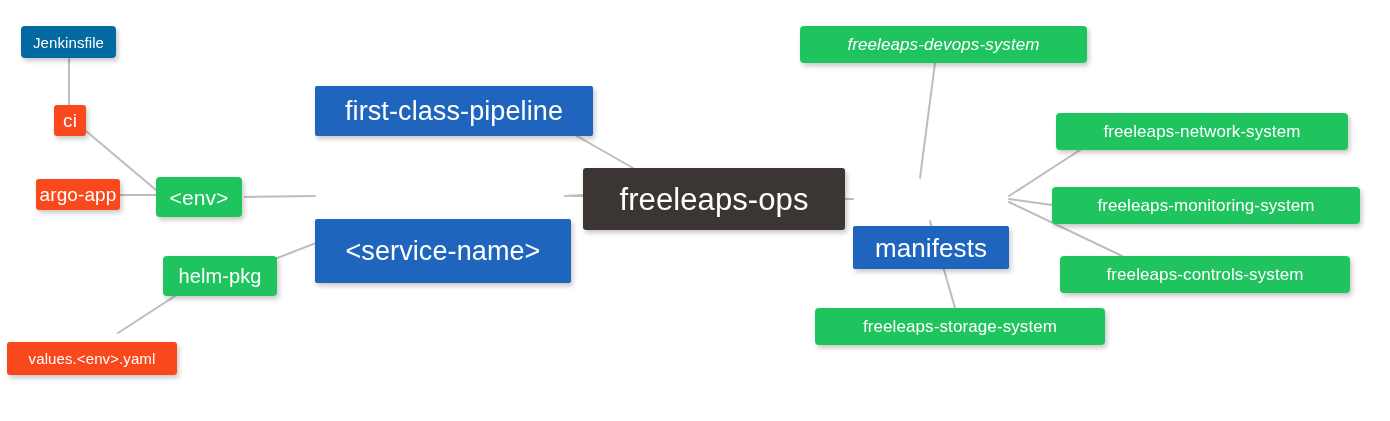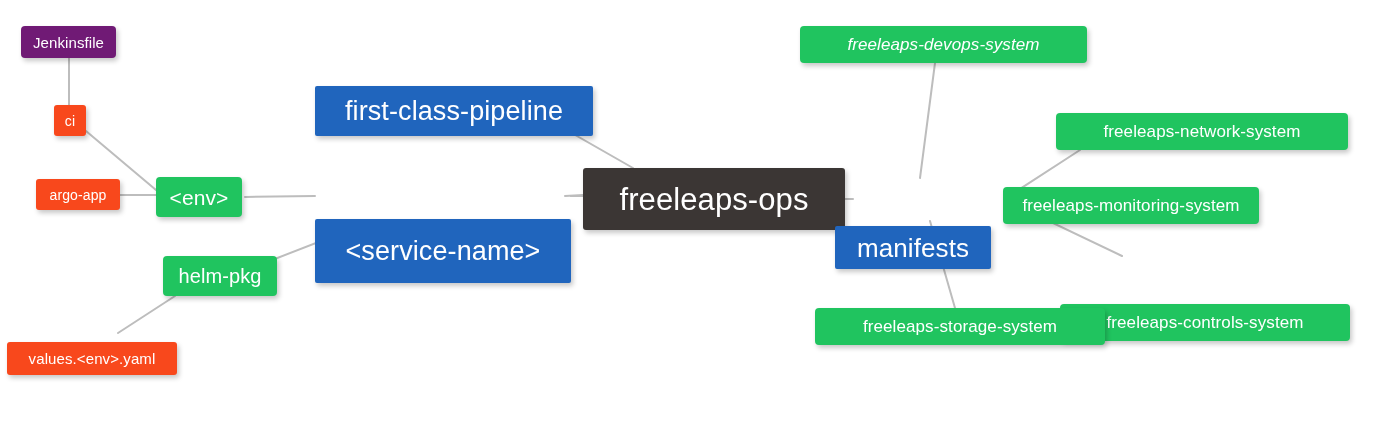--- a/index.html
+++ b/index.html
@@ -37,29 +37,29 @@
     border-radius: 4px;
     box-shadow: 2px 3px 5px rgba(0,0,0,0.22);
     letter-spacing: 0.1px;
     line-height: 1;
     z-index: 2;
   }
   .n-root   { background: #3b3634; border-radius: 3px; }
   .n-blue   { background: #2065bd; border-radius: 2px; margin-top: 48px; }
   .n-green  { background: #20c45f; }
   .n-red    { background: #f8481c; border-radius: 3px; }
-  .n-orange { background: #701a75; border-radius: 4px; }
+  .n-orange { background: #0369a1; border-radius: 4px; }
 
   .sz-root    { font-size: 31px; align-items: center; }
   .sz-l1-blue { font-size: 27px; }
   .sz-l1-mid  { font-size: 26px; }
   .sz-l2      { font-size: 21px; }
   .sz-l2s     { font-size: 20px; }
   .sz-l3      { font-size: 17px; }
-  .sz-l4      { font-size: 14px; }
+  .sz-l4      { font-size: 19px; }
   .sz-tiny    { font-size: 15px; }
 </style>
 </head>
 <body>
 
 <div id="mindmap">
 
   <svg id="edges" viewBox="0 0 1390 421" xmlns="http://www.w3.org/2000/svg">
     <g id="edge-group" fill="none" stroke="#bdbdbd" stroke-width="2" stroke-linecap="round">
         <path d="M 583 195 L 565 196"></path>
@@ -84,21 +84,21 @@
   <div id="node-layer">
       <div class="node n-root sz-root" style="left: 583px; top: 168px; width: 262px; height: 62px;">
         <span>freeleaps-ops</span>
       </div>
       <div class="node n-blue sz-l1-blue" style="left: 315px; top: 38px; width: 278px; height: 50px;">
         <span>first-class-pipeline</span>
       </div>
       <div class="node n-blue sz-l1-blue" style="left: 315px; top: 171px; width: 256px; height: 64px;">
         <span>&lt;service-name&gt;</span>
       </div>
-      <div class="node n-blue sz-l1-mid" style="left: 835px; top: 178px; width: 156px; height: 43px; text-align: right;">
+      <div class="node n-blue sz-l1-mid" style="left: 853px; top: 178px; width: 156px; height: 43px; text-align: right;">
         <span>manifests</span>
       </div>
       <div class="node n-green sz-l2" style="left: 156px; top: 177px; width: 86px; height: 40px;">
         <span>&lt;env&gt;</span>
       </div>
       <div class="node n-green sz-l2s" style="left: 163px; top: 256px; width: 114px; height: 40px;">
         <span>helm-pkg</span>
       </div>
       <div class="node n-red sz-l4" style="left: 54px; top: 105px; width: 32px; height: 31px;">
         <span>ci</span>
@@ -111,24 +111,24 @@
       </div>
       <div class="node n-red sz-tiny" style="left: 7px; top: 342px; width: 170px; height: 33px;">
         <span>values.&lt;env&gt;.yaml</span>
       </div>
       <div class="node n-green sz-l3" style="left: 800px; top: 26px; width: 287px; height: 37px; font-style: italic;">
         <span>freeleaps-devops-system</span>
       </div>
       <div class="node n-green sz-l3" style="left: 1056px; top: 113px; width: 292px; height: 37px;">
         <span>freeleaps-network-system</span>
       </div>
-      <div class="node n-green sz-l3" style="left: 1003px; top: 187px; width: 256px; height: 37px;">
+      <div class="node n-green sz-l3" style="left: 1052px; top: 187px; width: 308px; height: 37px;">
         <span>freeleaps-monitoring-system</span>
       </div>
-      <div class="node n-green sz-l3" style="left: 1060px; top: 256px; width: 290px; height: 37px; margin-top: 48px;">
+      <div class="node n-green sz-l3" style="left: 1060px; top: 256px; width: 290px; height: 37px;">
         <span>freeleaps-controls-system</span>
       </div>
       <div class="node n-green sz-l3" style="left: 815px; top: 308px; width: 290px; height: 37px;">
         <span>freeleaps-storage-system</span>
       </div>
     </div>
 
 </div>
 
 </body></html>

